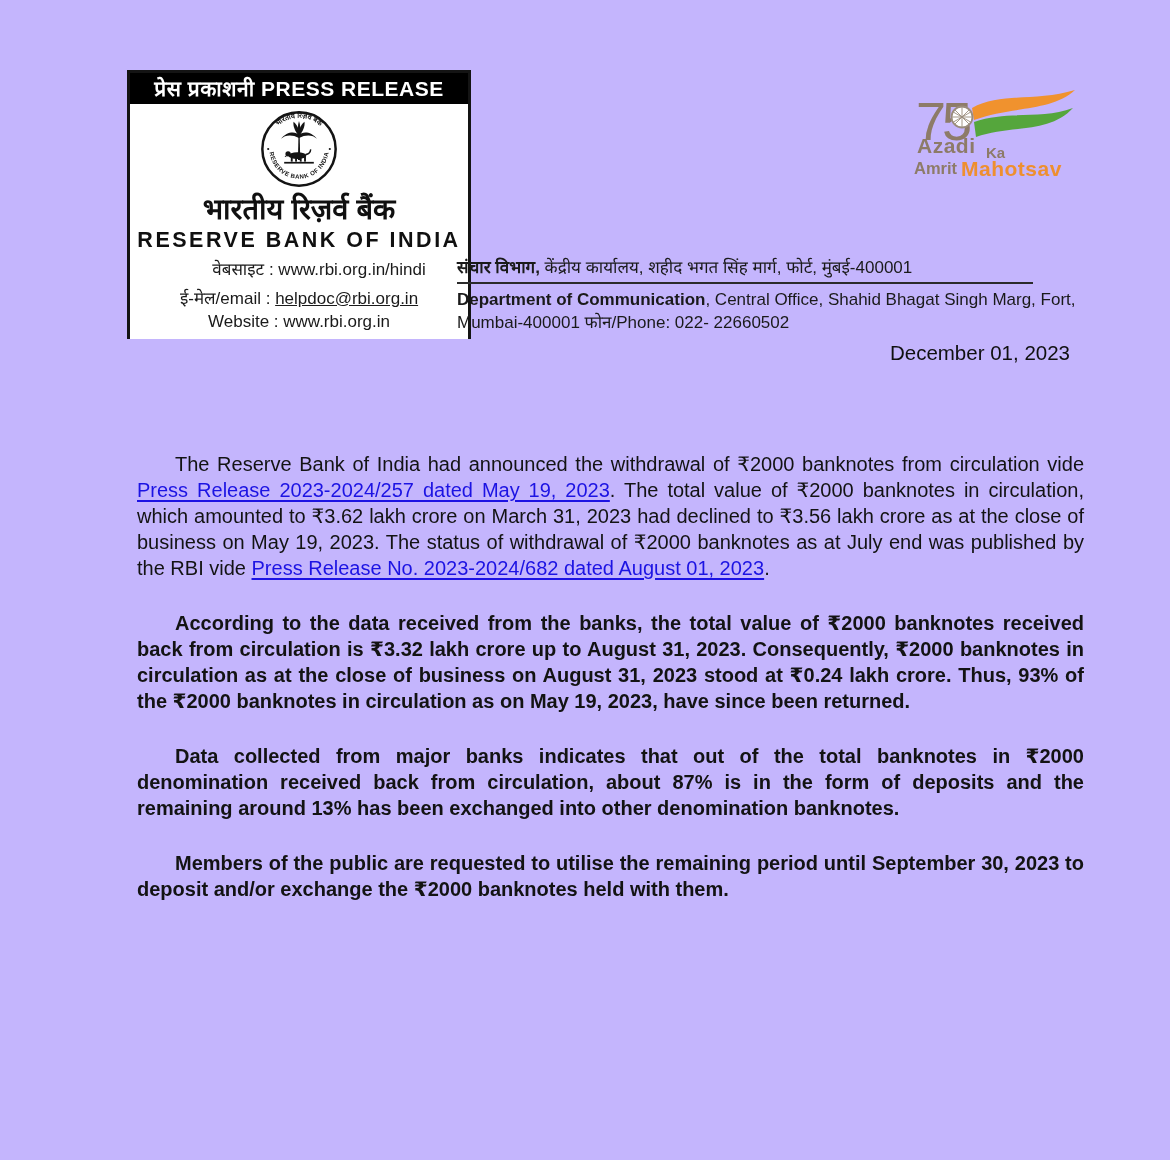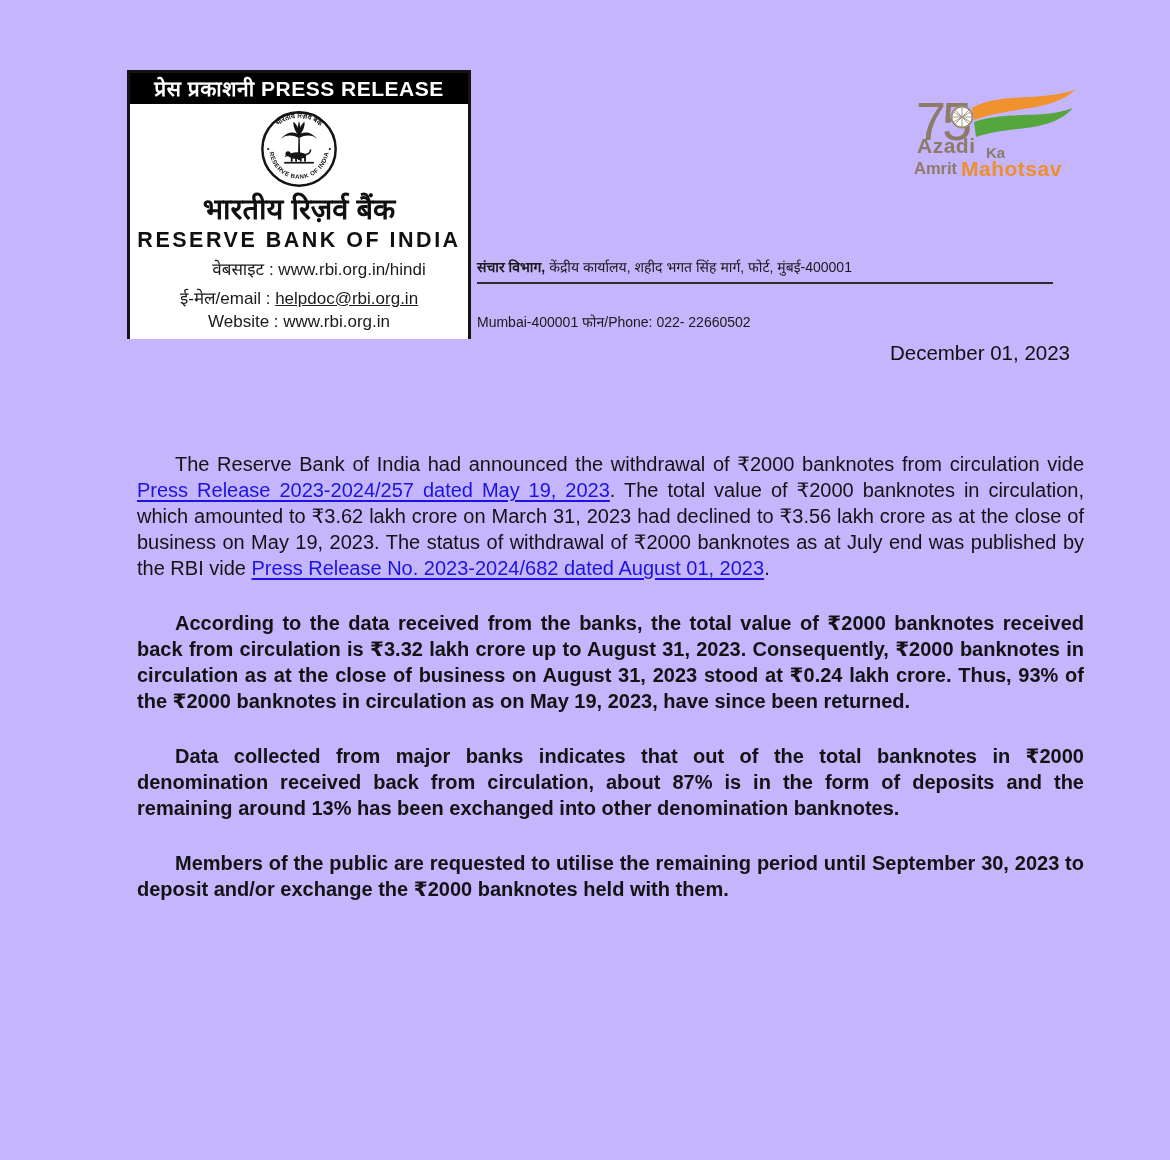--- a/index.html
+++ b/index.html
@@ -19,21 +19,21 @@
   }
   .seal-wrap{margin:6px auto 0 auto;width:78px;height:78px;}
   .bank-hindi{font-size:29px;font-weight:bold;line-height:38px;margin-top:2px;color:#101010;}
   .bank-eng{font-size:21.5px;font-weight:bold;letter-spacing:2.5px;line-height:25px;color:#101010;}
   .web-line{font-size:17px;line-height:23px;color:#1a1a1a;}
   .web-line.first{margin-top:5px;margin-bottom:6px;padding-left:40px;}
   .email-link{color:#1a1a1a;text-decoration:underline;}
   
   .azadi{position:absolute;left:900px;top:84px;width:178px;height:112px;}
   
-  .dept{position:absolute;left:477px;top:256px;width:582px;font-size:14px;line-height:23px;color:#1a1a1a;}
+  .dept{position:absolute;left:457px;top:256px;width:582px;font-size:17px;line-height:23px;color:#1a1a1a;}
   .dept-line{white-space:nowrap;}
   .dept-rule{border:none;border-top:2.5px solid #2b2b2b;margin:3px 0 4px 0;width:576px;}
   
   .date{position:absolute;top:341px;right:100px;font-size:20.5px;color:#101010;}
   .doc-title{
     position:absolute;top:394px;left:137px;width:947px;text-align:center;
     font-weight:bold;font-size:21.5px;color:#0e0e0e;
   }
   .body-text{position:absolute;left:137px;top:451px;width:947px;
     font-size:20px;line-height:26px;text-align:justify;color:#131313;}
@@ -122,21 +122,21 @@
       <text x="61" y="92" font-size="21" font-weight="bold" letter-spacing="0.5" fill="#ee8f2f">Mahotsav</text>
     </svg>
   </div>
 
   <div class="dept">
     <div class="dept-line">
       <b>संचार विभाग,</b><span> केंद्रीय कार्यालय, शहीद भगत सिंह मार्ग, फोर्ट, मुंबई-400001</span>
     </div>
     <hr class="dept-rule">
     <div>
-      <br>
+      <span class="dept-line"><b>Department of Communication</b><span>, Central Office, Shahid Bhagat Singh Marg,  Fort,</span></span><br>
       <span>Mumbai-400001 फोन/Phone: 022- 22660502</span>
     </div>
   </div>
 
   <div class="date">December 01, 2023</div>
 
 
   <div class="body-text">
     <p><span>The Reserve Bank of India had announced the withdrawal of ₹2000 banknotes from circulation vide </span><a href="#" class="doc-link">Press Release 2023-2024/257 dated May 19, 2023</a><span>. The total value of ₹2000 banknotes in circulation, which amounted to ₹3.62 lakh crore on March 31, 2023 had declined to ₹3.56 lakh crore as at the close of business on May 19, 2023. The status of withdrawal of ₹2000 banknotes as at July end was published by the RBI vide </span><a href="#" class="doc-link">Press Release No. 2023-2024/682 dated August 01, 2023</a><span>.</span></p>
     <p>According to the data received from the banks, the total value of ₹2000 banknotes received back from circulation is ₹3.32 lakh crore up to August 31, 2023. Consequently, ₹2000 banknotes in circulation as at the close of business on August 31, 2023 stood at ₹0.24 lakh crore. Thus, 93% of the ₹2000 banknotes in circulation as on May 19, 2023, have since been returned.</p>

